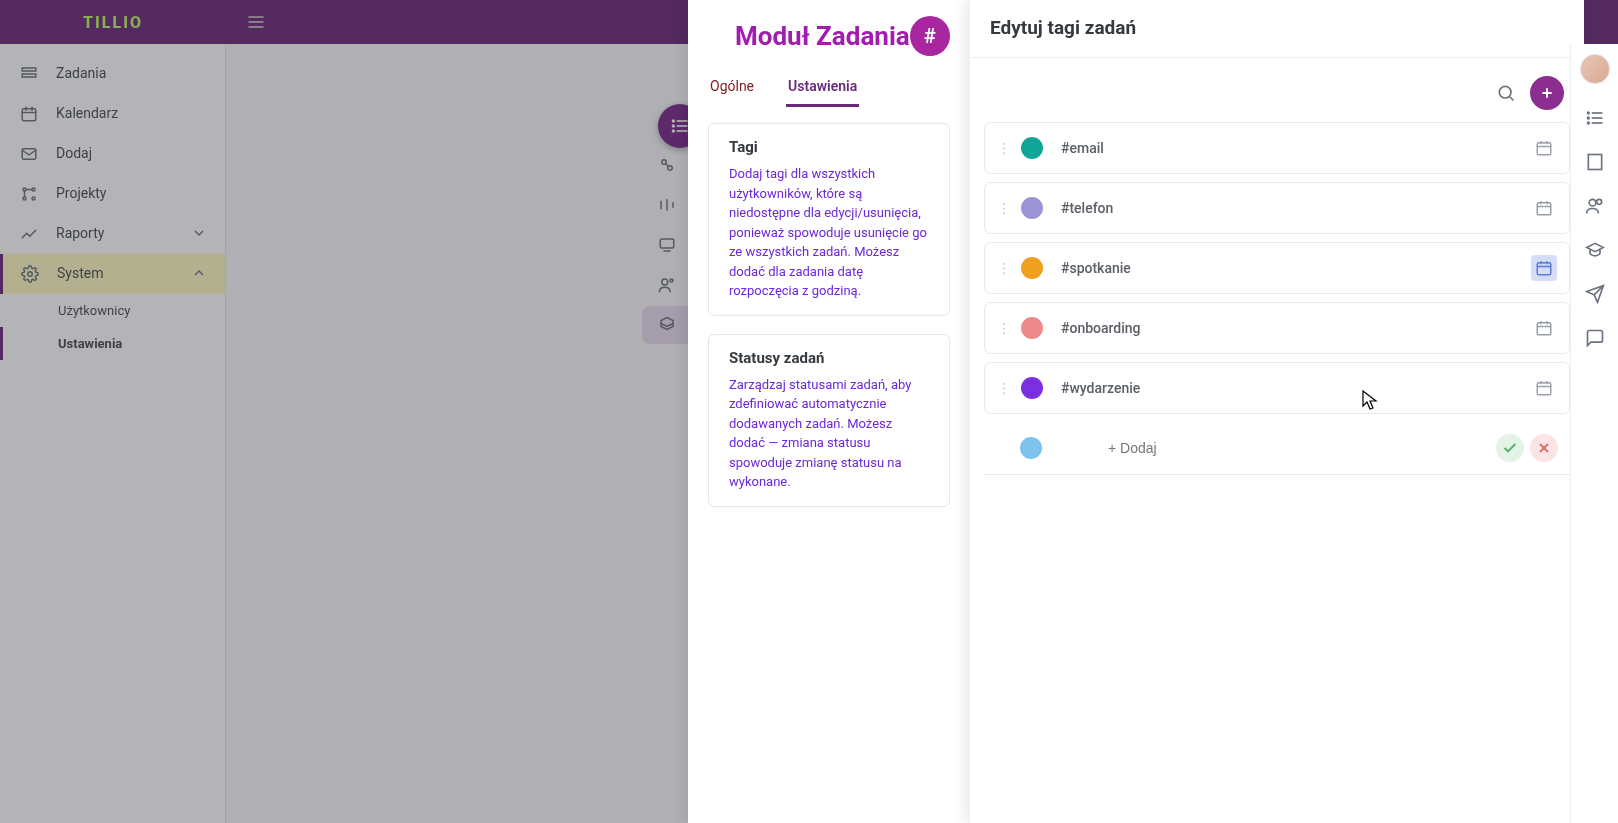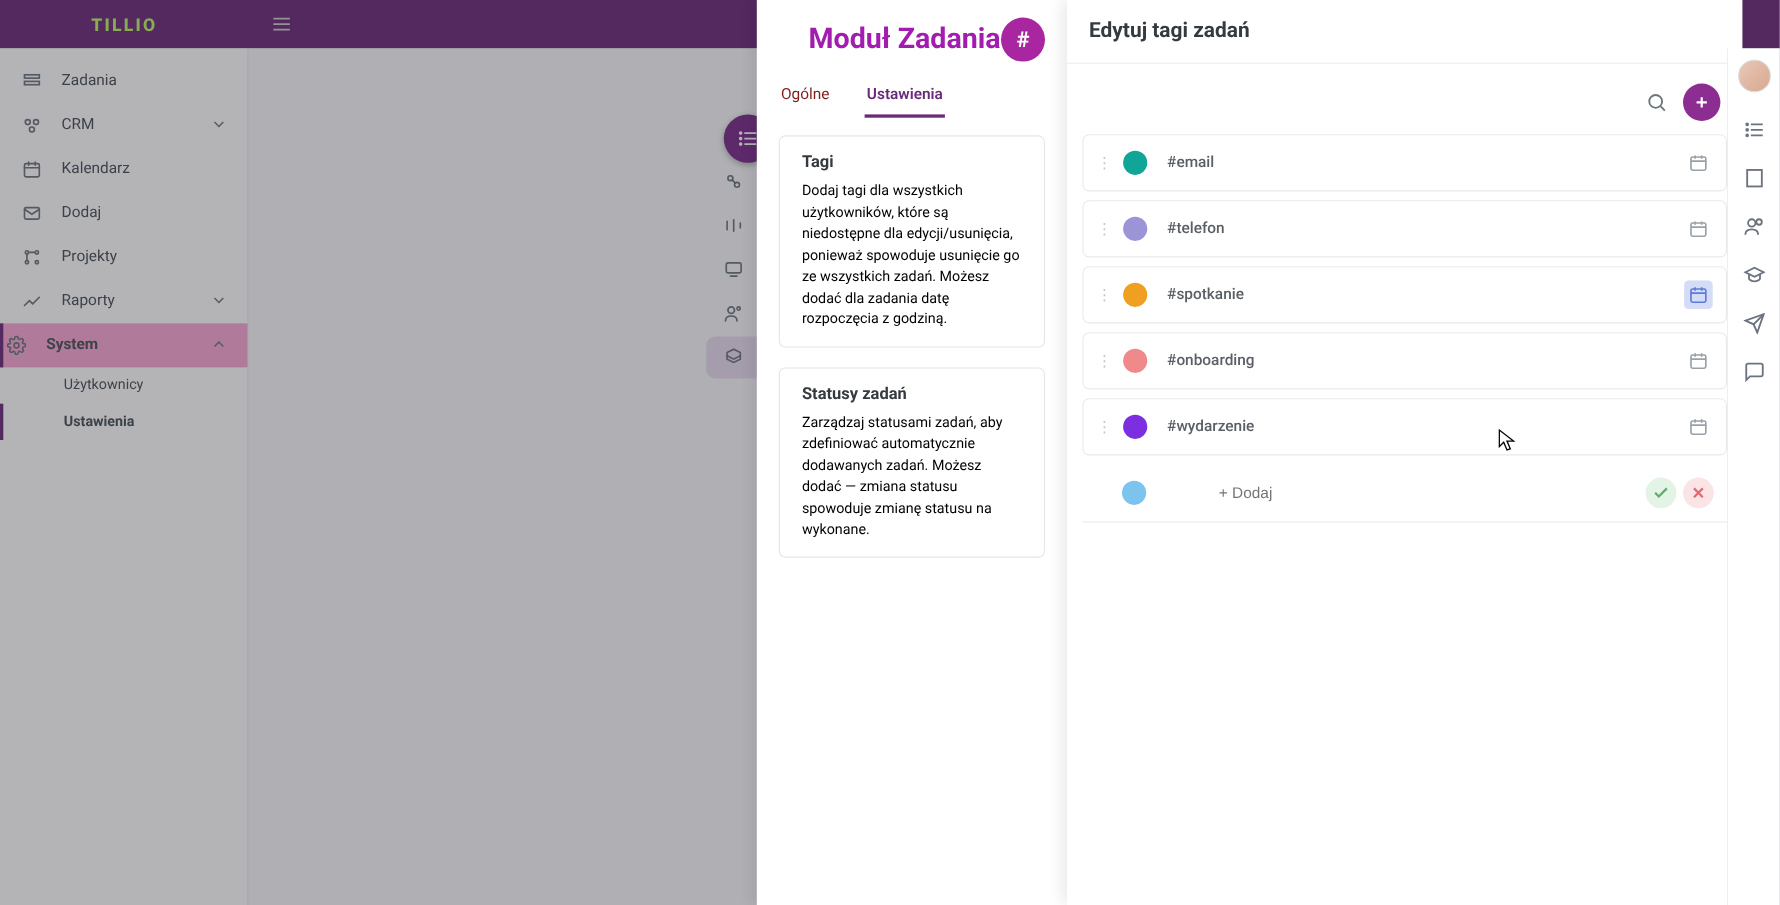--- a/index.html
+++ b/index.html
@@ -9,21 +9,21 @@
   .header { height: 44px; background: #6A2A7A; display: flex; align-items: center; }
   .logo-area { width: 226px; display: flex; align-items: center; justify-content: center; height: 100%; }
   .logo { color: #bef264; font-weight: 800; letter-spacing: 2px; font-size: 16px; }
   .menu-toggle { color: #ccc; padding: 0 20px; font-size: 18px; cursor: pointer; }
 
   
   .sidebar { position: absolute; top: 44px; left: 0; width: 226px; bottom: 0; background: #ffffff; border-right: 1px solid #e6e6e6; padding-top: 10px; }
   .nav-item { display: flex; align-items: flex-start; padding: 11px 18px; color: #495057; cursor: pointer; font-size: 14px; }
   .nav-item .nav-icon { width: 22px; display: inline-flex; align-items: center; justify-content: center; margin-right: 16px; color: #6c757d; }
   .nav-item .chevron { margin-left: auto; color: #6c757d; }
-  .nav-item.active { border-left: 3px solid #6A2A7A; font-weight: 700; background: #f9a8d4; padding-left: 1px; }
+  .nav-item.active { border-left: 3px solid #6A2A7A; font-weight: 400; background: #fef9c3; padding-left: 16px; }
   .sub-item { padding: 9px 18px 9px 58px; cursor: pointer; font-size: 13px; color: #495057; }
   .sub-item.active { font-weight: 700; border-left: 3px solid #6A2A7A; padding-left: 55px;}
 
   
   .main { position: absolute; top: 44px; left: 226px; right: 0; bottom: 0; background: #f7f8fa; overflow: hidden; }
 
   
   .settings-page { padding: 20px 24px; }
   .settings-title { text-align: center; font-size: 28px; color: #343a40; font-weight: 500; margin-bottom: 6px; }
   .settings-tabs { display:flex; justify-content:center; gap: 40px; margin-top: 10px; }
@@ -51,21 +51,21 @@
   .panel1 { position:absolute; top:44px; left:688px; width:282px; bottom:0; background:#fff; box-shadow:-4px 0 12px rgba(0,0,0,0.08); }
   .panel1-header { padding: 16px 20px 12px; display:flex; align-items:center; justify-content:space-between;}
   .panel1-title { font-size:26px; font-weight:700; color:#a21caf;margin-left:27px;}
   .hash-badge { width:40px; height:40px; border-radius:50%; background:#A8269F; color:#fff; display:flex; align-items:center; justify-content:center; font-size:20px; font-weight:700;}
   .panel1-tabs { display:flex; gap:30px; padding: 0 20px;}
   .panel1-tab { padding:10px 2px; color:#7f1d1d; cursor:pointer;}
   .panel1-tab.active { color:#6A2A7A; border-bottom:3px solid #6A2A7A; font-weight:600;}
   .panel1-body { padding: 16px 20px;}
   .card { border:1px solid #e6e6e6; border-radius:6px; padding:14px 20px; margin-bottom:18px;}
   .card h3 { font-size:15px; font-weight:700; color:#343a40; margin-bottom:8px;}
-  .card p { font-size:13px; color:#000000; line-height:1.5;}
+  .card p { font-size:13px; color:#6d28d9; line-height:1.5;}
 
   
   .panel2 { position:absolute; top:44px; left:970px; width:614px; bottom:0; background:#fff; box-shadow:-4px 0 14px rgba(0,0,0,0.1); }
   .panel2-header { padding: 16px 20px 18px; border-bottom:1px solid #eceef1;}
   .panel2-title { font-size:19px; font-weight:700; color:#343a40;}
   .panel2-toolbar { display:flex; align-items:center; justify-content:flex-end; gap:14px; padding: 18px 20px 12px;}
   .search-icon { color:#6c757d; cursor:pointer; font-size:16px;}
   .add-btn { width:34px; height:34px; border-radius:50%; background:#8C2D91; color:#fff; display:flex; align-items:center; justify-content:center; cursor:pointer; font-size:20px;}
   .tags-list { padding: 0 14px;}
   .tag-row { display:flex; align-items:center; border:1px solid #e8eaed; border-radius:6px; padding: 12px 12px; margin-bottom: 8px;}
@@ -116,35 +116,20 @@
           <svg width="18" height="18" viewBox="0 0 24 24" fill="none" stroke="currentColor" stroke-width="2" stroke-linecap="round">
             <rect x="3" y="4" width="18" height="4"></rect>
             <rect x="3" y="12" width="18" height="4"></rect>
           </svg>
         </span>
         <span>Zadania</span>
       </div>
       <div class="nav-item">
         <span class="nav-icon">
           <svg width="18" height="18" viewBox="0 0 24 24" fill="none" stroke="currentColor" stroke-width="2" stroke-linecap="round">
-            <circle cx="7" cy="8" r="3"></circle>
-            <circle cx="17" cy="8" r="3"></circle>
-            <circle cx="12" cy="17" r="3"></circle>
-          </svg>
-        </span>
-        <span>CRM</span>
-        <span class="chevron">
-          <svg width="16" height="16" viewBox="0 0 24 24" fill="none" stroke="currentColor" stroke-width="2">
-            <polyline points="6 9 12 15 18 9"></polyline>
-          </svg>
-        </span>
-      </div>
-      <div class="nav-item">
-        <span class="nav-icon">
-          <svg width="18" height="18" viewBox="0 0 24 24" fill="none" stroke="currentColor" stroke-width="2" stroke-linecap="round">
             <rect x="3" y="5" width="18" height="16" rx="2"></rect>
             <line x1="3" y1="10" x2="21" y2="10"></line>
             <line x1="8" y1="3" x2="8" y2="7"></line>
             <line x1="16" y1="3" x2="16" y2="7"></line>
           </svg>
         </span>
         <span>Kalendarz</span>
       </div>
       <div class="nav-item">
         <span class="nav-icon">

